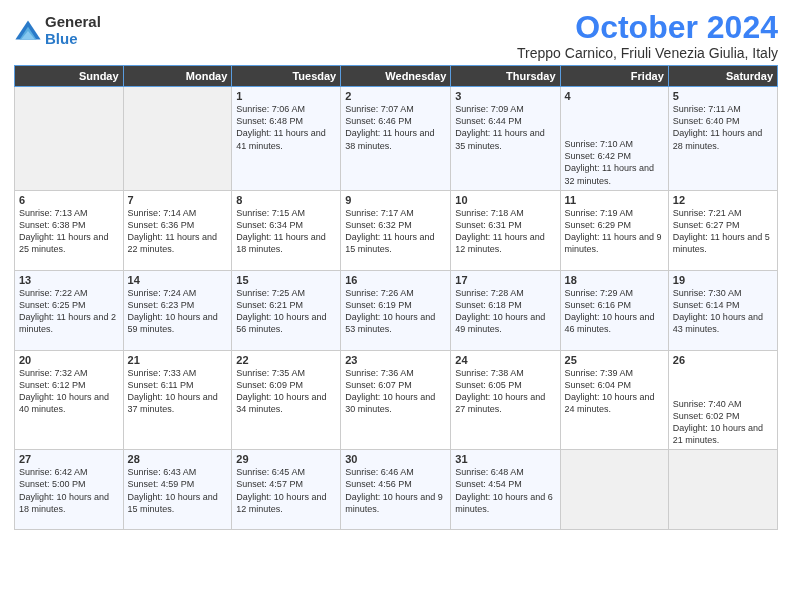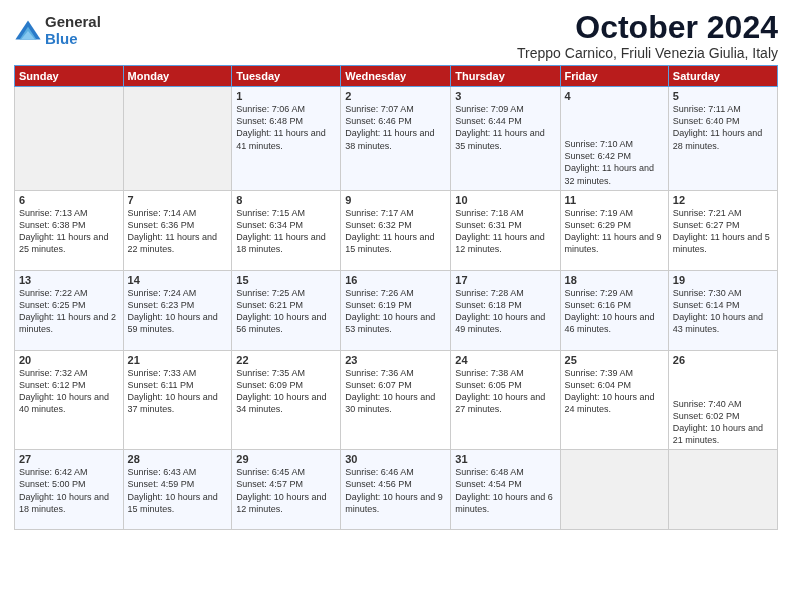--- a/index.html
+++ b/index.html
@@ -47,39 +47,39 @@
       width: 28px;
       height: 28px;
       margin-right: 3px;
     }
     .title-block {
       text-align: right;
     }
     .month-title {
       font-size: 32px;
       font-weight: bold;
-      color: #0f172a;
+      color: #3b82f6;
       line-height: 1.1;
     }
     .subtitle {
       font-size: 14px;
       color: #333;
     }
     .calendar {
       width: 100%;
       border-collapse: collapse;
       flex: 1;
     }
     .calendar thead tr th {
-      background-color: #b91c1c;
+      background-color: #404040;
       color: #fff;
       font-size: 11px;
       font-weight: bold;
       padding: 4px 4px;
-      text-align: left;
+      text-align: right;
       border: 1px solid #5a9de0;
     }
     .calendar tbody tr td {
       border: 1px solid #ccc;
       vertical-align: top;
       padding: 3px 4px;
       width: 113px;
       background: #fff;
       font-size: 9.5px;
       color: #333;

